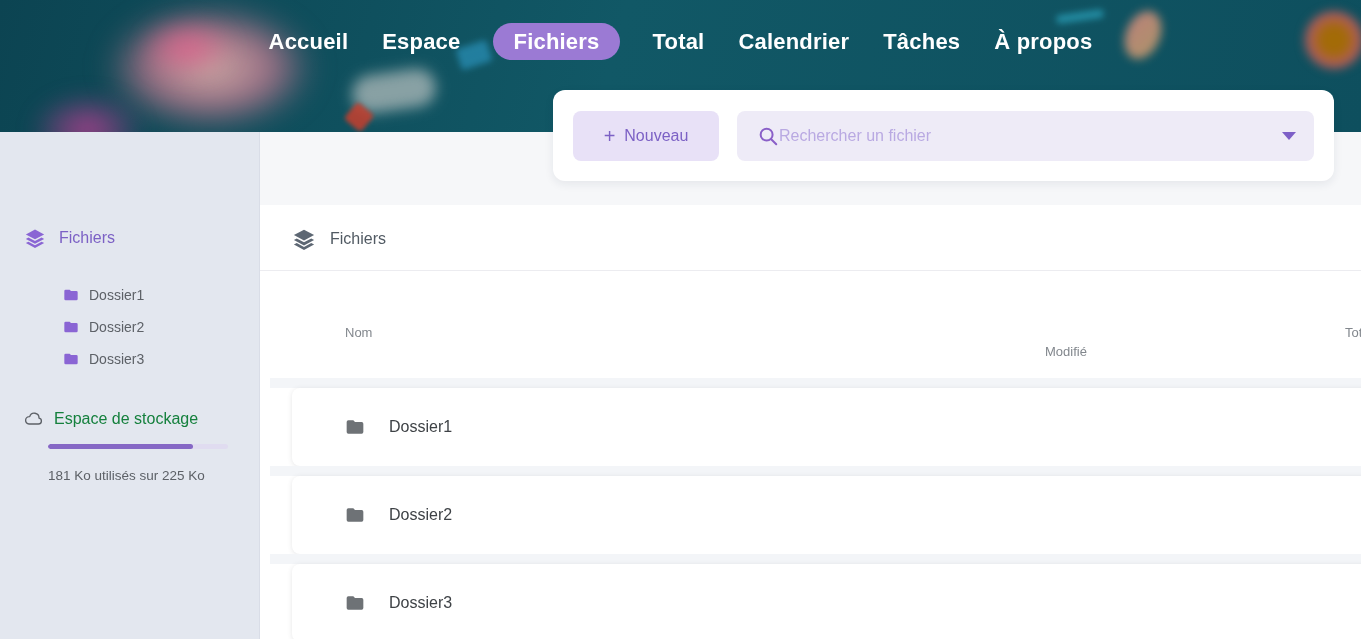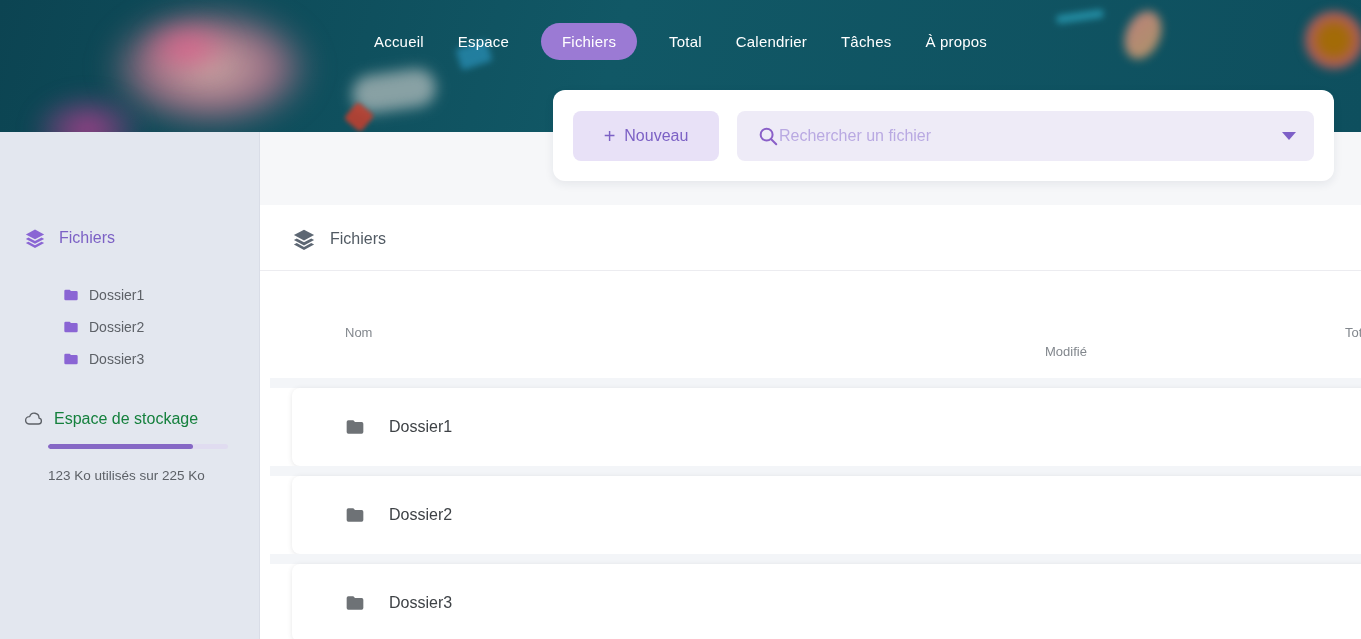--- a/index.html
+++ b/index.html
@@ -37,21 +37,21 @@
                      background:linear-gradient(120deg,#d8897f,#c9a06b); opacity:.85; filter:blur(5px); transform:rotate(18deg); }
   .confetti-orange { left:1303px; top:10px; width:62px; height:60px;  border-radius:50%;
                      background:radial-gradient(circle, #a36b07 0 28%, rgba(206,94,92,.85) 58%, rgba(206,94,92,0) 78%); filter:blur(5px); }
 
   
   .nav {
     position:absolute; top:23px; left:0; right:0; z-index:5;
     display:flex; justify-content:center; align-items:center; gap:30px;
   }
   .nav-item {
-    color:#ffffff; font-weight:normal; font-size:15px; letter-spacing:.2px;
+    color:#ffffff; font-weight:bold; font-size:22px; letter-spacing:.2px;
     line-height:37px; padding:0 2px; cursor:pointer; white-space:nowrap;
   }
   .nav-item.active { background:#9b7ad4; border-radius:19px; padding:0 21px; }
 
   
   .toolbar-card {
     position:absolute; left:553px; top:90px; width:781px; height:91px; z-index:10;
     background:#ffffff; border-radius:12px;
     box-shadow:0 3px 10px rgba(30,40,60,.08);
     display:flex; align-items:center; padding:0 20px; gap:18px;
@@ -204,21 +204,21 @@
 
   <div class="storage-title">
     <svg width="19" height="19" viewBox="0 0 24 24" fill="none" stroke="#5d6167" stroke-width="1.7" stroke-linejoin="round" stroke-linecap="round">
       <path d="M6.3 19h11.9a3.8 3.8 0 0 0 .76-7.52A6 6 0 0 0 7.2 9.6 4.7 4.7 0 0 0 6.3 19z"></path>
     </svg>
     <span>Espace de stockage</span>
   </div>
   <div class="storage-bar">
     <div class="storage-fill" style="width: 80.4%;"></div>
   </div>
-  <div class="storage-caption">123 Ko utilisés sur 225 Ko</div>
+  <div class="storage-caption">181 Ko utilisés sur 225 Ko</div>
 </aside>
 
 <main class="main">
   <div class="sheet">
     <div class="sheet-heading">
       <svg width="22" height="22" viewBox="0 0 24 24" fill="currentColor">
         <path d="M12 1.8L23 7.7 12 13.6 1 7.7z"></path>
         <path d="M4.1 11.4L1 13.1l11 5.9 11-5.9-3.1-1.7L12 15.6z"></path>
         <path d="M4.1 16.4L1 18.1 12 24l11-5.9-3.1-1.7L12 20.6z"></path>
       </svg>

